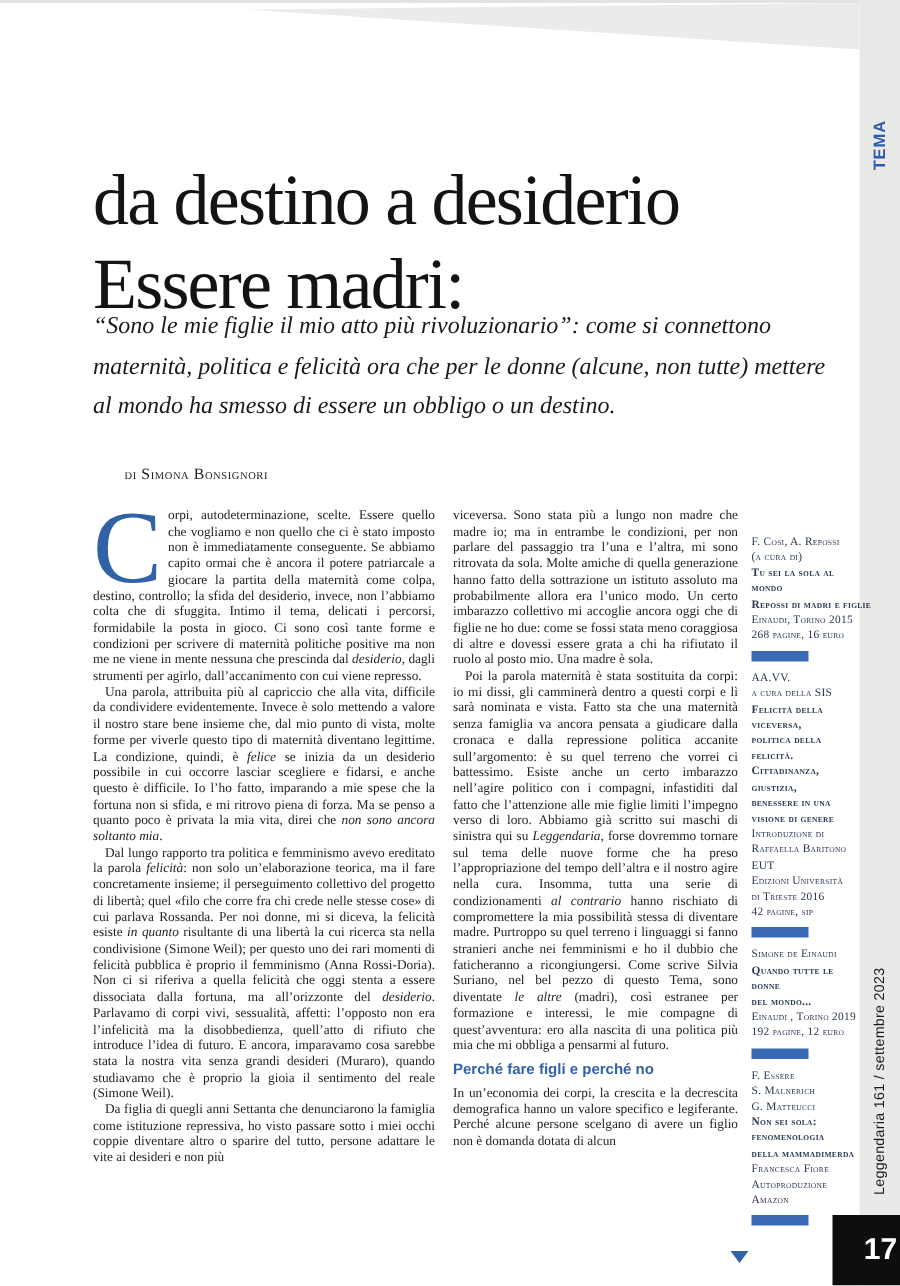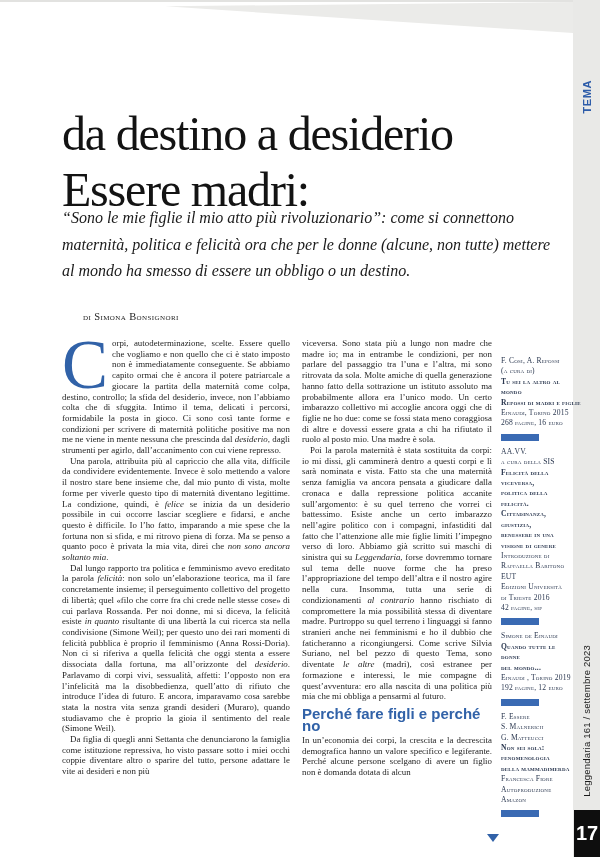--- a/index.html
+++ b/index.html
@@ -26,42 +26,42 @@
   
   .col{position:absolute;top:338px;text-align:justify;font-size:8.9px;line-height:10.7px;
     color:#1f1f1f;hyphens:auto;}
   .col-1{left:62px;width:228px;}
   .col-2{left:302px;width:190px;}
   .col p{margin:0;text-indent:8px;}
   .col p.first{text-indent:0;}
   .dropcap{float:left;color:#3162a8;font-size:69px;line-height:52px;height:52px;
     padding:1px 4px 0 0;font-weight:400;}
   .subhead{margin:6px 0 3px;font-family:"Liberation Sans", sans-serif;font-weight:700;
-    color:#3162a8;font-size:15px;line-height:12px;text-align:left;}
+    color:#3162a8;font-size:10px;line-height:12px;text-align:left;}
 
   .continuation{position:absolute;left:487px;top:834px;width:0;height:0;
     border-left:6px solid transparent;border-right:6px solid transparent;
     border-top:8px solid #3162a8;}
 
   
   .sidebar{position:absolute;left:501px;top:356px;width:72px;font-size:7.6px;
     line-height:10.4px;font-variant:small-caps;letter-spacing:.2px;color:#2b3850;}
   .sidebar .line{white-space:nowrap;}
   .sidebar .line.bold{font-weight:700;}
   .sb-bar{width:38px;height:7px;background:#3a6ab3;margin:5px 0 6px;}
 
   
   .vert{writing-mode:vertical-rl;transform:rotate(180deg);}
   .section-tag{position:absolute;right:7px;top:80px;font-family:"Liberation Sans", sans-serif;
     font-weight:700;font-size:11px;letter-spacing:.6px;color:#2d5ca9;}
   .journal-footer{position:absolute;right:8px;bottom:60px;font-family:"Liberation Sans", sans-serif;
     font-size:9.5px;letter-spacing:.2px;color:#1a1a1a;}
   .page-number-box{position:absolute;right:0;bottom:0;width:26px;height:47px;background:#0e0e0e;
     color:#fff;font-family:"Liberation Sans", sans-serif;font-weight:700;font-size:20px;
-    display:flex;align-items:center;justify-content:center;}
+    display:flex;align-items:center;justify-content:center;padding-left:19px;}
 </style>
 </head>
 <body>
 
 <div class="top-hairline"></div>
 <div class="corner-fold"></div>
 <div class="gray-strip"></div>
 
 <h1 class="title">
   <span>da destino a desiderio</span>
@@ -86,21 +86,21 @@
     <h3 class="subhead">Perché fare figli e perché no</h3>
     <p class="first">In un’economia dei corpi, la crescita e la decrescita demografica hanno un valore specifico e legiferante. Perché alcune persone scelgano di avere un figlio non è domanda dotata di alcun</p>
   </div>
 
 <div class="continuation"></div>
 
 <div class="sidebar">
     <div class="book">
       <div class="line">F. Cosi, A. Repossi</div>
       <div class="line">(a cura di)</div>
-      <div class="line bold">Tu sei la altro al</div>
+      <div class="line bold">Tu sei la sola al</div>
       <div class="line bold">mondo</div>
       <div class="line bold">Repossi di madri e figlie</div>
       <div class="line">Einaudi, Torino 2015</div>
       <div class="line">268 pagine, 16 euro</div>
     </div>
     <div class="sb-bar"></div>
     <div class="book">
       <div class="line">AA.VV.</div>
       <div class="line">a cura della SIS</div>
       <div class="line bold">Felicità della</div>

